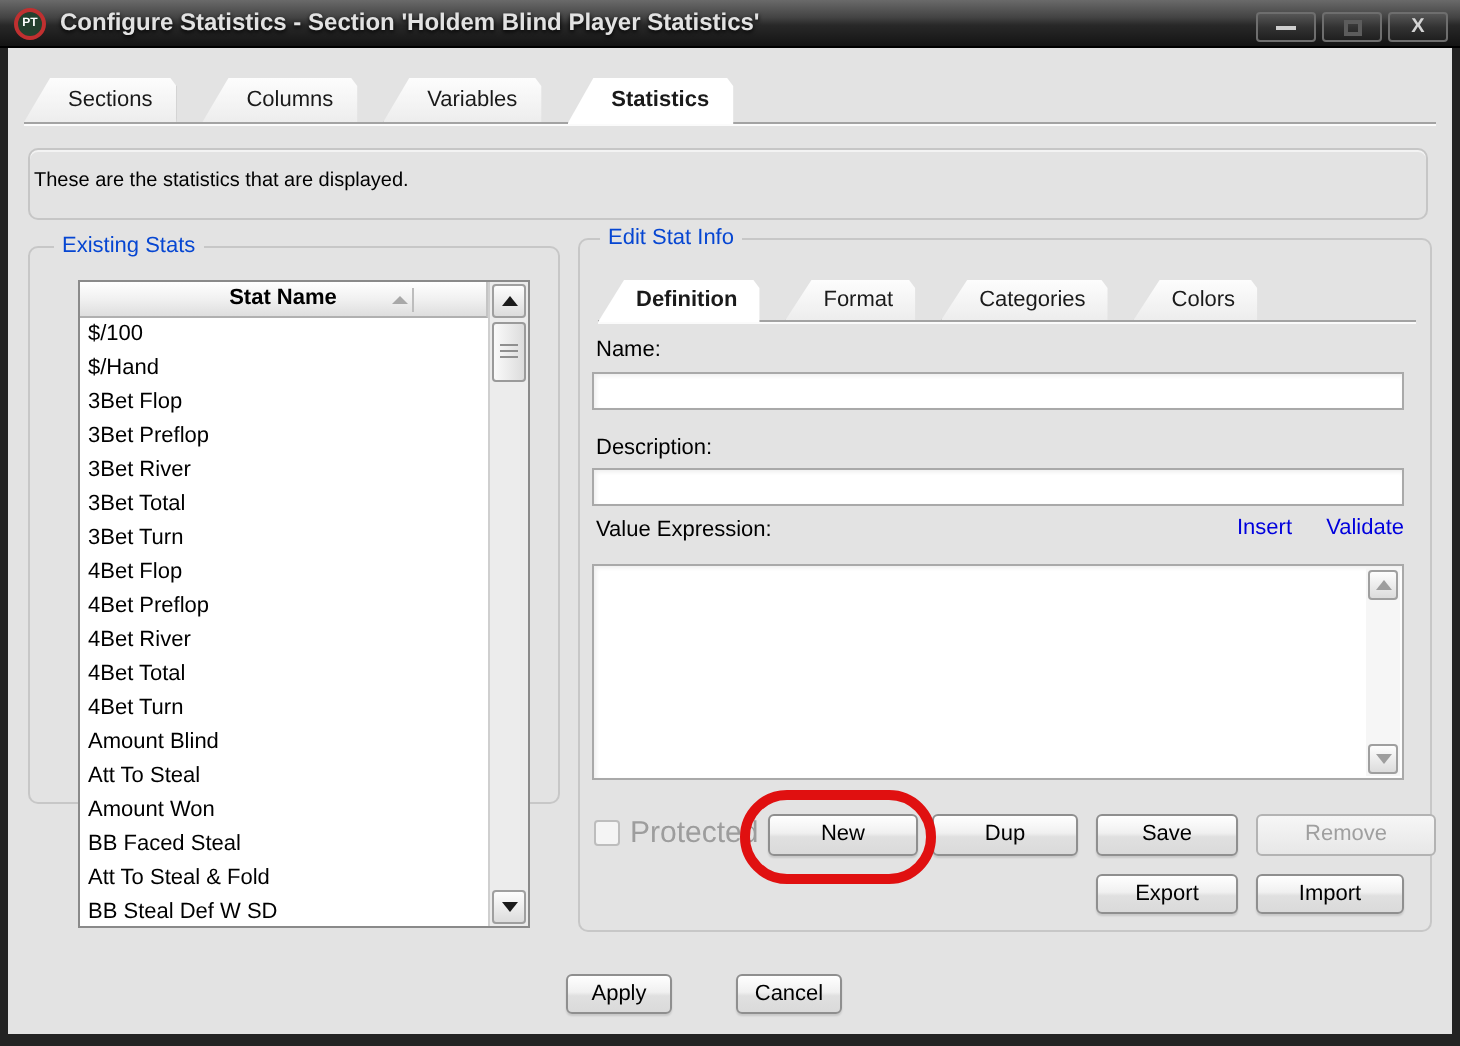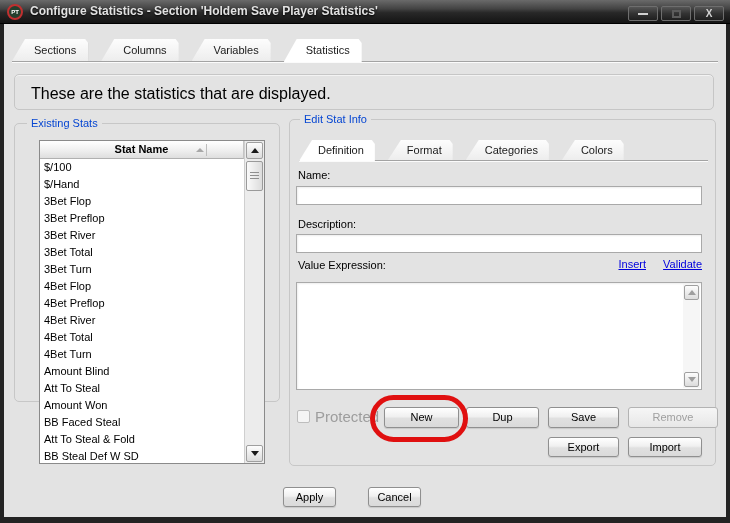--- a/index.html
+++ b/index.html
@@ -28,28 +28,28 @@
   .content { position:absolute; left:4px; top:24px; width:722px; height:493px; background:#e3e3e3; }
 
   
   .tabstrip { position:absolute; display:flex; align-items:flex-end;
     border-bottom:1px solid #a3a3a3; box-shadow:0 1px 0 rgba(255,255,255,0.85); }
   .tabstrip.top { left:8px; top:15px; width:706px; height:23px; }
   .tab { position:relative; height:22px; line-height:22px; padding:0 12px 0 22px; font-size:11px; color:#1a1a1a;
     background:linear-gradient(180deg,#fdfdfd 0%,#ededed 100%);
     clip-path:polygon(13px 0, calc(100% - 3px) 0, 100% 4px, 100% 100%, 0 100%);
     filter:drop-shadow(0 0 1px #8f8f8f); margin-right:13px; white-space:nowrap; }
-  .tab.active { background:#ffffff; font-weight:normal; height:23px; margin-bottom:-1px; z-index:3; }
+  .tab.active { background:#ffffff; font-weight:bold; height:23px; margin-bottom:-1px; z-index:3; }
   .tab.small { height:20px; line-height:20px; padding:0 11px 0 19px; }
   .tab.small.active { height:21px; }
 
   
   .infobox { position:absolute; left:10px; top:50px; width:700px; height:36px;
     border:1px solid #c6c6c6; border-radius:5px; box-shadow:inset 0 1px 0 #f3f3f3; }
-  .infobox span { position:absolute; left:16px; top:10px; font-size:16px; color:#000; }
+  .infobox span { position:absolute; left:2px; top:10px; font-size:10px; color:#000; }
 
   
   .groupbox { position:absolute; border:1px solid #c7c7c7; border-radius:5px; }
   .groupbox .group-label { position:absolute; top:-7px; font-size:11px; color:#0646d2;
     background:#e3e3e3; padding:0 4px; }
   .group-stats { left:10px; top:99px; width:266px; height:279px; }
   .group-stats .group-label { left:12px; }
   .group-edit { left:285px; top:95px; width:427px; height:347px; }
   .group-edit .group-label { left:10px; }
 
@@ -81,21 +81,21 @@
   .thumb-grip { width:9px; height:8px;
     background:repeating-linear-gradient(180deg,#8f8f8f 0 1px,transparent 1px 3px); }
 
   
   .tabstrip.inner { left:9px; top:20px; width:409px; height:21px; }
   .field-label { position:absolute; font-size:11px; color:#000; }
   .text-input { position:absolute; left:6px; width:406px; height:19px; background:#fff;
     border:1px solid #a9a9a9; box-shadow:inset 1px 1px 2px rgba(0,0,0,0.07);
     font-size:11px; padding:0 4px; font-family:"Liberation Sans",sans-serif; }
   .links-row { position:absolute; left:6px; top:138px; width:406px; text-align:right; font-size:11px; }
-  .link { color:#0000dd; text-decoration:underline; margin-left:14px; }
+  .link { color:#0000dd; margin-left:14px; }
   .ve-box { position:absolute; left:6px; top:162px; width:406px; height:108px; background:#fff;
     border:1px solid #a9a9a9; box-shadow:inset 1px 1px 2px rgba(0,0,0,0.07); }
   .ve-text { position:absolute; left:2px; top:2px; right:20px; bottom:2px; font-size:11px;
     font-family:"Liberation Sans",sans-serif; border:none; outline:none; resize:none; background:transparent; }
   .ve-scroll { position:absolute; right:1px; top:1px; bottom:1px; width:17px; background:#f6f6f6; }
   .ve-scroll .scroll-btn { left:1px; width:15px; height:15px; }
 
   .checkbox-row { position:absolute; left:7px; top:288px; display:flex; align-items:center; }
   .checkbox { width:13px; height:13px; border:1px solid #bdbdbd; background:#f4f4f4; border-radius:2px; }
   .checkbox-label { margin-left:5px; font-size:15px; color:#9d9d9d; }
@@ -120,21 +120,21 @@
   .annotation-oval { position:absolute; left:366px; top:371px; width:98px; height:47px;
     border:5px solid #e01010; border-radius:24px; z-index:9; }
 </style>
 </head>
 <body>
 
 <div class="window">
 
   <div class="titlebar">
     <div class="app-icon">PT</div>
-    <div class="title-text">Configure Statistics - Section 'Holdem Save Player Statistics'</div>
+    <div class="title-text">Configure Statistics - Section 'Holdem Blind Player Statistics'</div>
     <div class="win-btn min">
       <span class="glyph-min"></span>
     </div>
     <div class="win-btn max">
       <span class="glyph-max"></span>
     </div>
     <div class="win-btn close">
       <span class="glyph-close">X</span>
     </div>
   </div>

